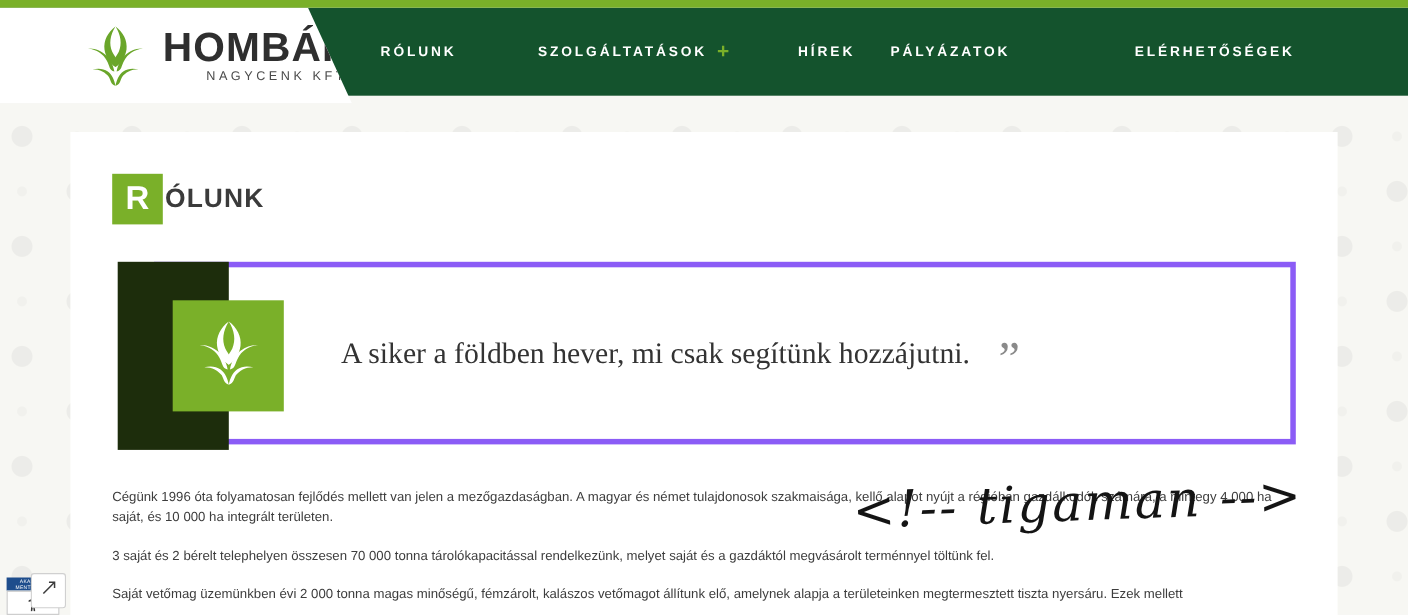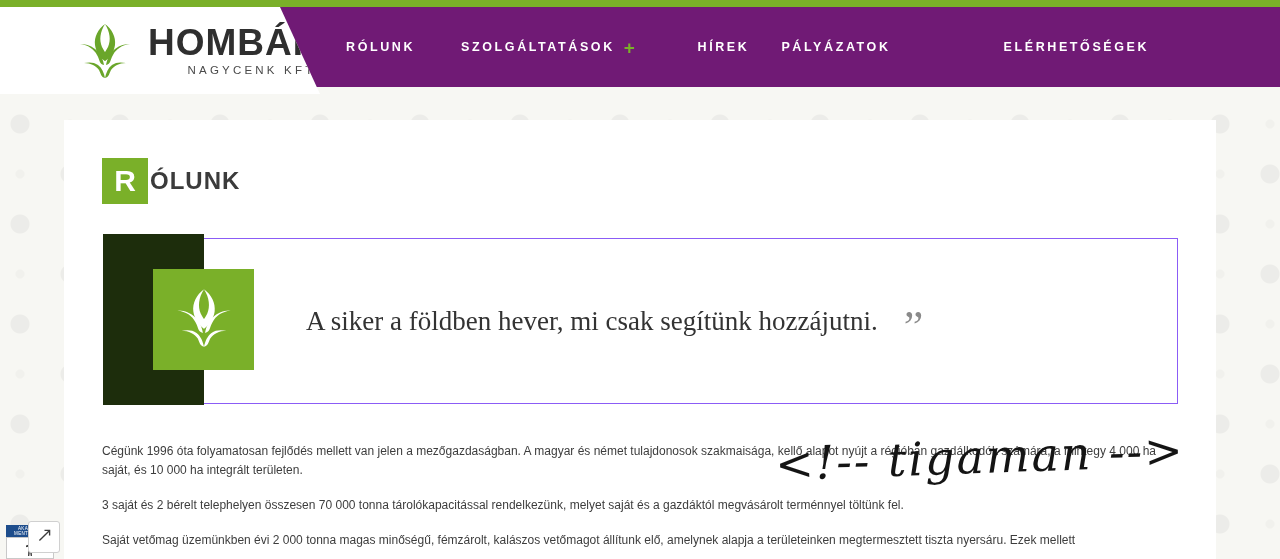--- a/index.html
+++ b/index.html
@@ -34,21 +34,21 @@
     height: 7px;
     background: #7ab029;
     z-index: 6;
   }
 
   
   header.site-header {
     position: absolute;
     top: 7px; left: 0; right: 0;
     height: 80px;
-    background: #701a75;
+    background: #14532d;
     z-index: 5;
   }
   .logo-plate {
     position: absolute;
     top: 0; left: 0;
     width: 320px;
     height: 87px;
     background: #ffffff;
     display: flex;
     align-items: center;
@@ -132,21 +132,21 @@
     font-weight: bold;
     color: #3b3b3b;
     letter-spacing: 1px;
     margin-left: 2px;
   }
 
   
   .quote-block {
     position: relative;
     height: 166px;
-    border: 1px solid #8b5cf6;
+    border: 5px solid #8b5cf6;
     margin-left: 38px;
     display: flex;
     align-items: center;
   }
   .quote-dark-square {
     position: absolute;
     left: -38px;
     top: -5px;
     width: 101px;
     height: 171px;
@@ -258,21 +258,21 @@
 
 <div class="page-bg"></div>
 
 <div class="top-accent"></div>
 
 <header class="site-header">
   <nav class="main-nav">
     <a class="nav-item" style="margin-left:26px;">
       <span>RÓLUNK</span>
     </a>
-    <a class="nav-item" style="margin-left:46px;">
+    <a class="nav-item" style="margin-left:74px;">
       <span>SZOLGÁLTATÁSOK</span>
       <span class="nav-plus">+</span>
     </a>
     <a class="nav-item" style="margin-left:60px;">
       <span>HÍREK</span>
     </a>
     <a class="nav-item" style="margin-left:32px;">
       <span>PÁLYÁZATOK</span>
     </a>
     <a class="nav-item" style="margin-left:90px;padding-left:23px;">

